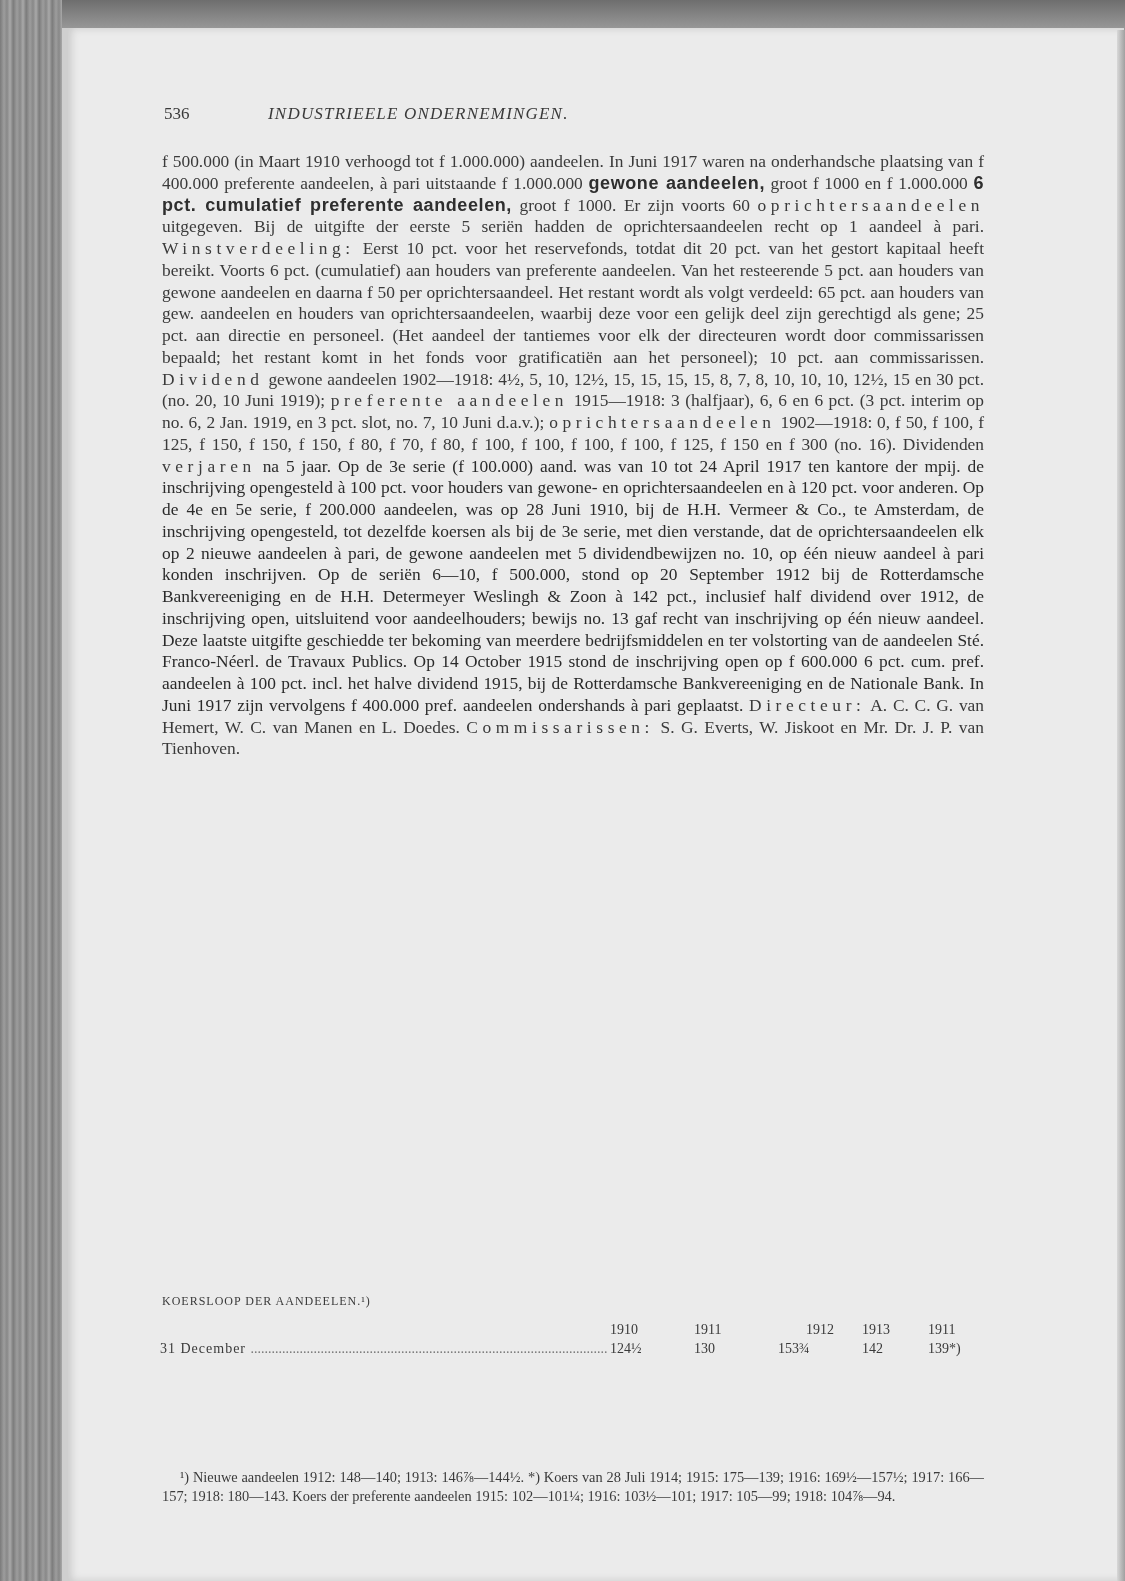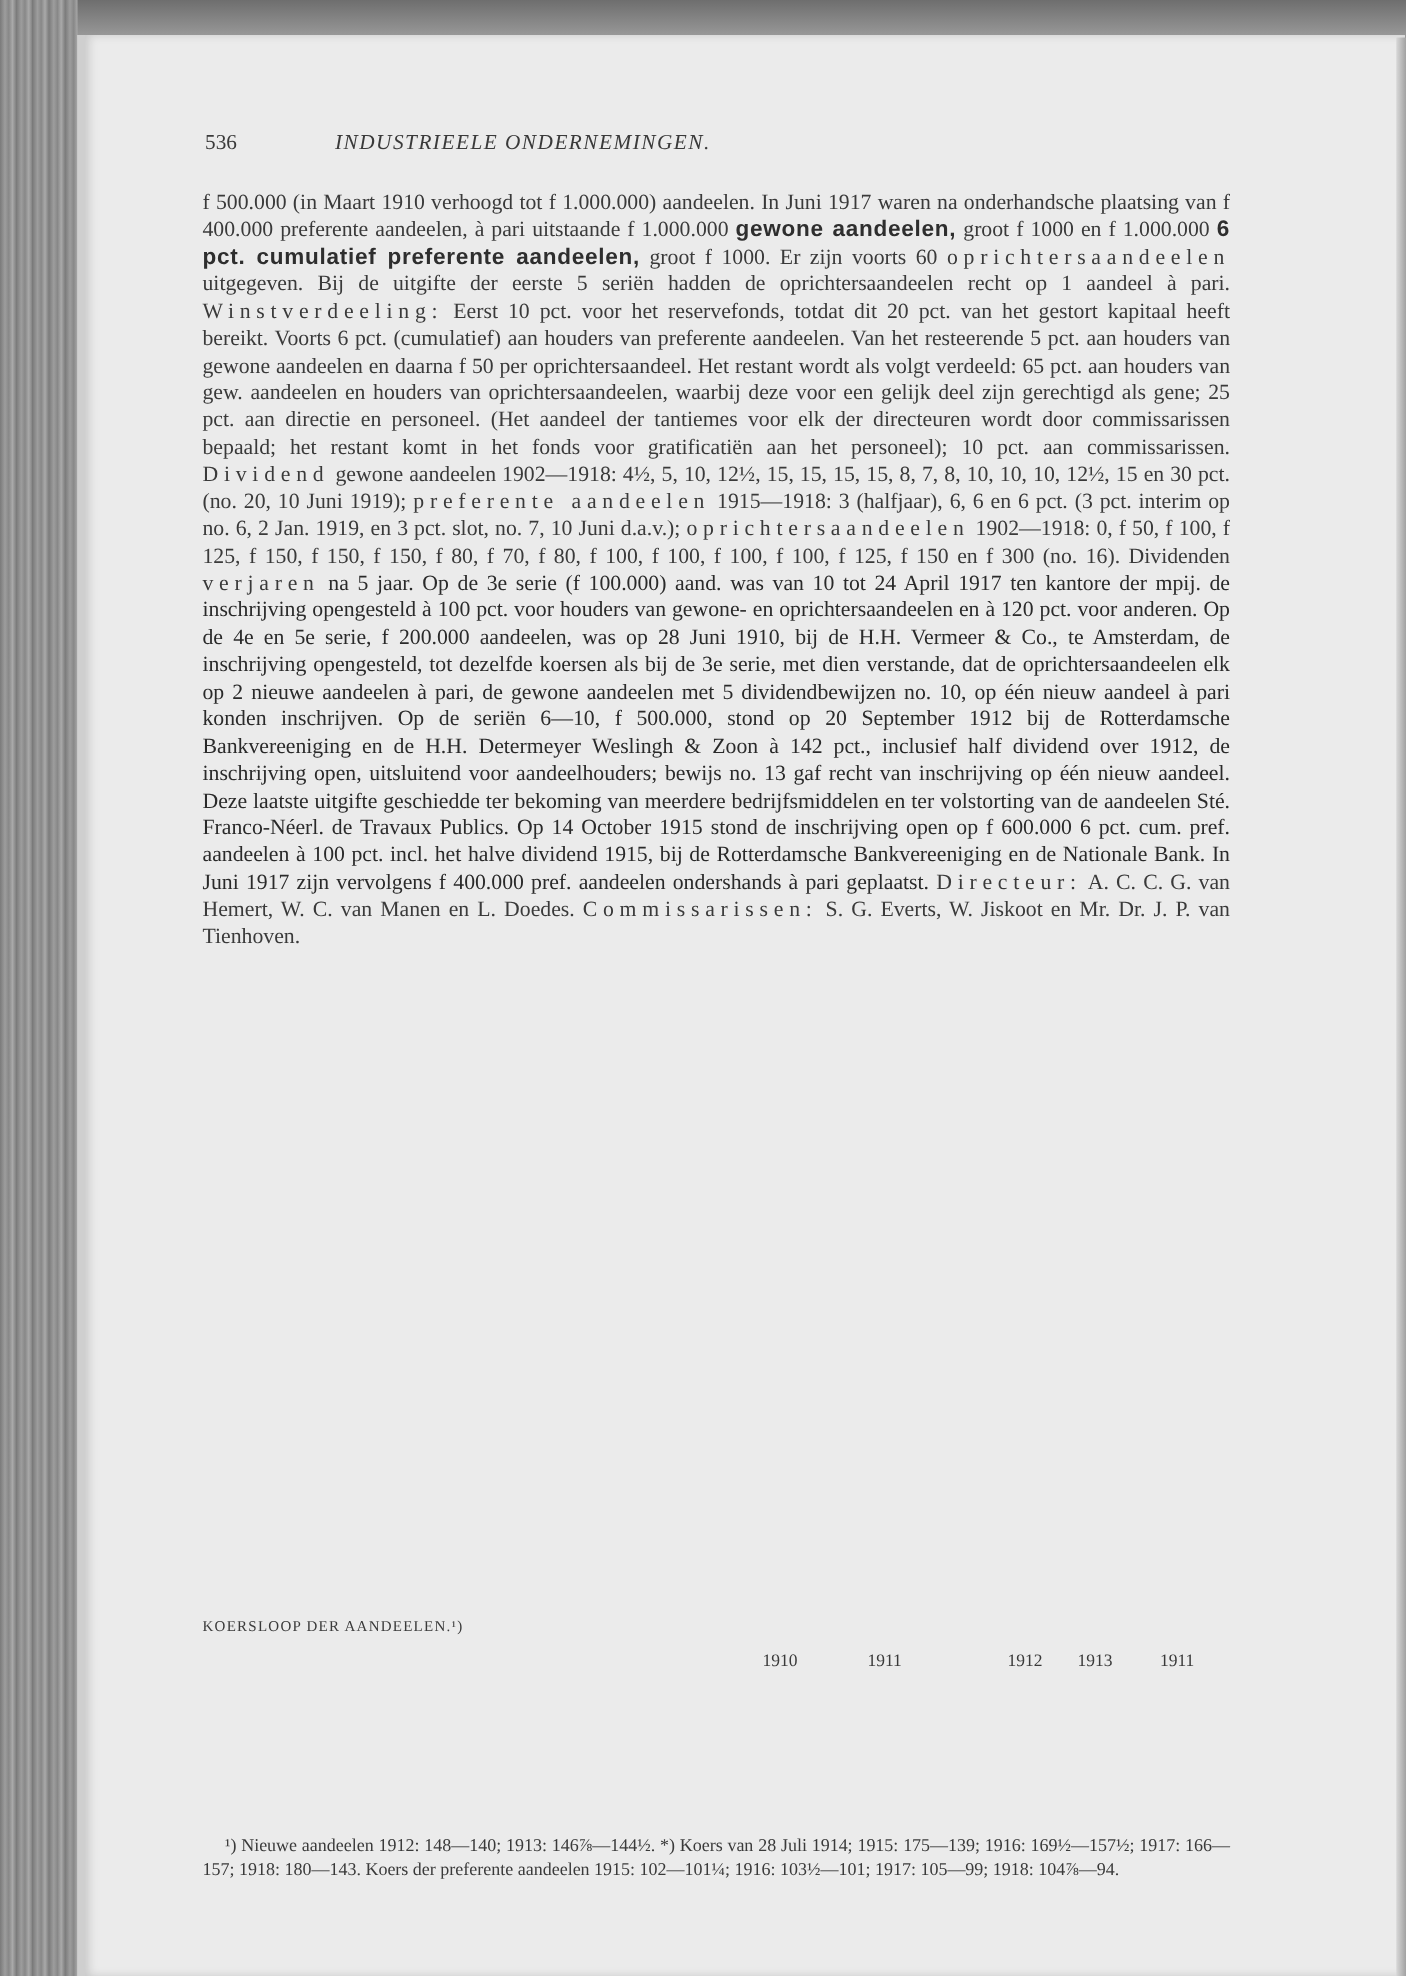--- a/index.html
+++ b/index.html
@@ -95,18 +95,28 @@
 <table class="koers-table">
   <tbody>
       <tr>
     <th class="label-col"></th>
     <th class="c1">1910</th>
     <th class="c2">1911</th>
     <th class="c3">1912</th>
     <th class="c4">1913</th>
     <th>1911</th>
   </tr>
+  <tr>
+    <td class="label-col">
+          <div class="label"><span>31 December</span> <span class="dots">......................................................................................................</span></div>
+        </td>
+    <td>124½</td>
+    <td>130</td>
+    <td>153¾</td>
+    <td>142</td>
+    <td>139*)</td>
+  </tr>
 </tbody>
   </table>
 
 <div class="footnote">
   <p>¹) Nieuwe aandeelen 1912: 148—140; 1913: 146⅞—144½. *) Koers van 28 Juli 1914; 1915: 175—139; 1916: 169½—157½; 1917: 166—157; 1918: 180—143. Koers der preferente aandeelen 1915: 102—101¼; 1916: 103½—101; 1917: 105—99; 1918: 104⅞—94.</p>
 </div>
 
 </body></html>

